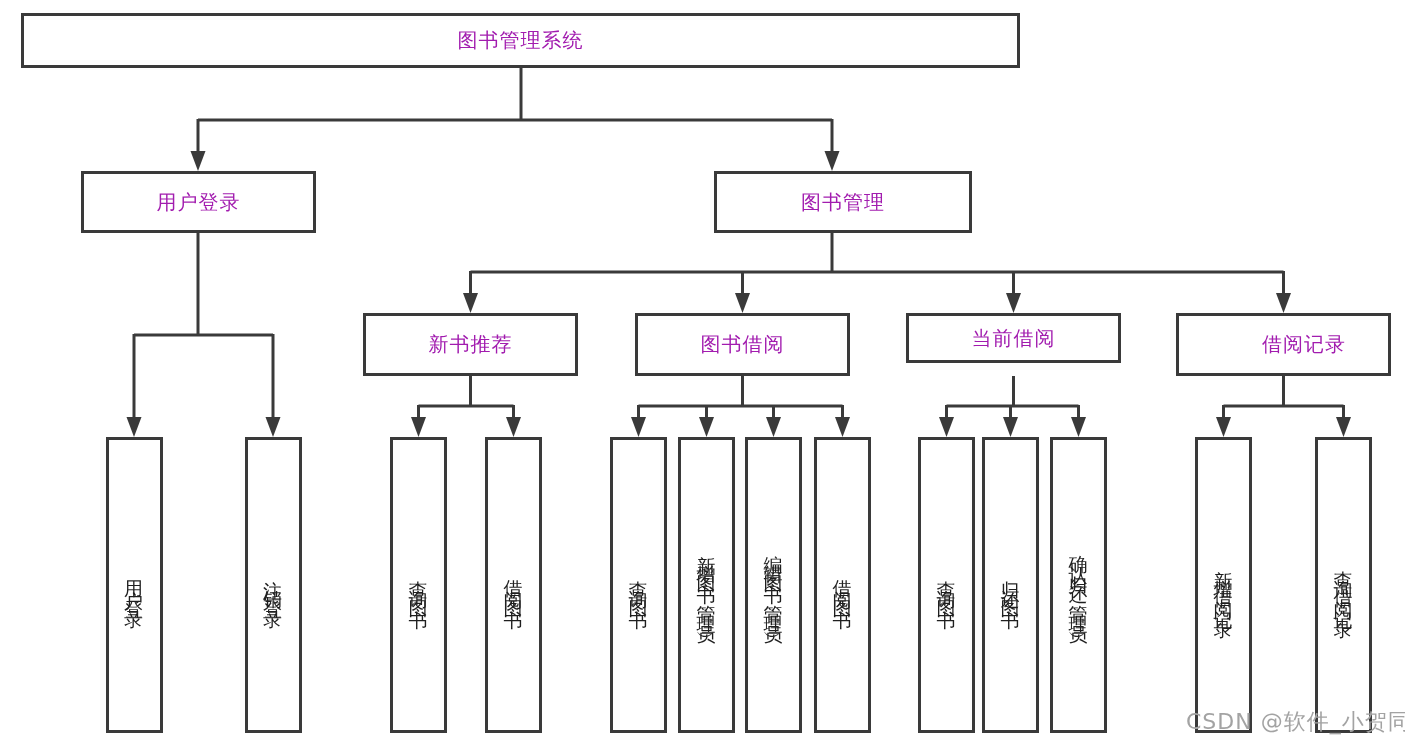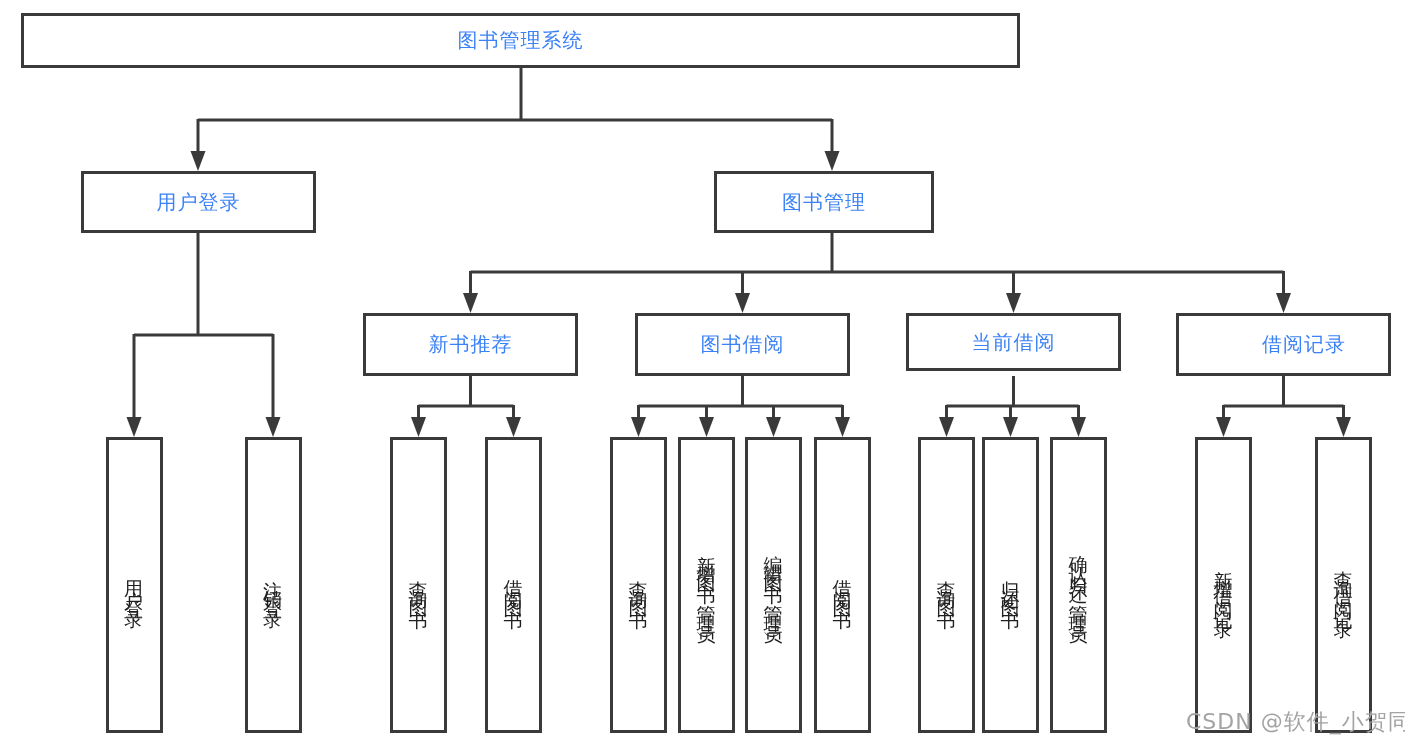--- a/index.html
+++ b/index.html
@@ -24,21 +24,21 @@
   }
   .hbox {
     position: absolute;
     box-sizing: border-box;
     border: 3px solid #3a3a3a;
     background: #ffffff;
     display: flex;
     align-items: center;
     justify-content: center;
     font-size: 20px;
-    color: #3b82f6;
+    color: #a21caf;
     letter-spacing: 1px;
     white-space: nowrap;
   }
   .vbox {
     position: absolute;
     box-sizing: border-box;
     top: 437px;
     height: 296px;
     width: 57px;
     border: 3px solid #3a3a3a;
@@ -139,31 +139,31 @@
     </g>
   </svg>
 
   <div class="hbox" style="left:21px; top:13px; width:999px; height:55px;">
     <span>图书管理系统</span>
   </div>
 
   <div class="hbox" style="left:81px; top:171px; width:235px; height:62px;">
     <span>用户登录</span>
   </div>
-  <div class="hbox" style="left:714px; top:171px; width:220px; height:62px;justify-content:center;">
+  <div class="hbox" style="left:714px; top:171px; width:258px; height:62px;justify-content:center;">
     <span>图书管理</span>
   </div>
 
   <div class="hbox" style="left:635px; top:313px; width:215px; height:63px;">
     <span>图书借阅</span>
   </div>
   <div class="hbox" style="left:363px; top:313px; width:215px; height:63px;">
     <span>新书推荐</span>
   </div>
-  <div class="hbox" style="left:906px; top:313px; width:215px; height:58px;">
+  <div class="hbox" style="left:906px; top:313px; width:215px; height:50px;">
     <span>当前借阅</span>
   </div>
   <div class="hbox" style="left:1176px; top:313px; width:215px; height:63px;padding-left:41px;">
     <span>借阅记录</span>
   </div>
 
   <div class="vbox" style="left:105.5px;">
     <span>用户登录</span>
   </div>
   <div class="vbox" style="left:244.5px;">

